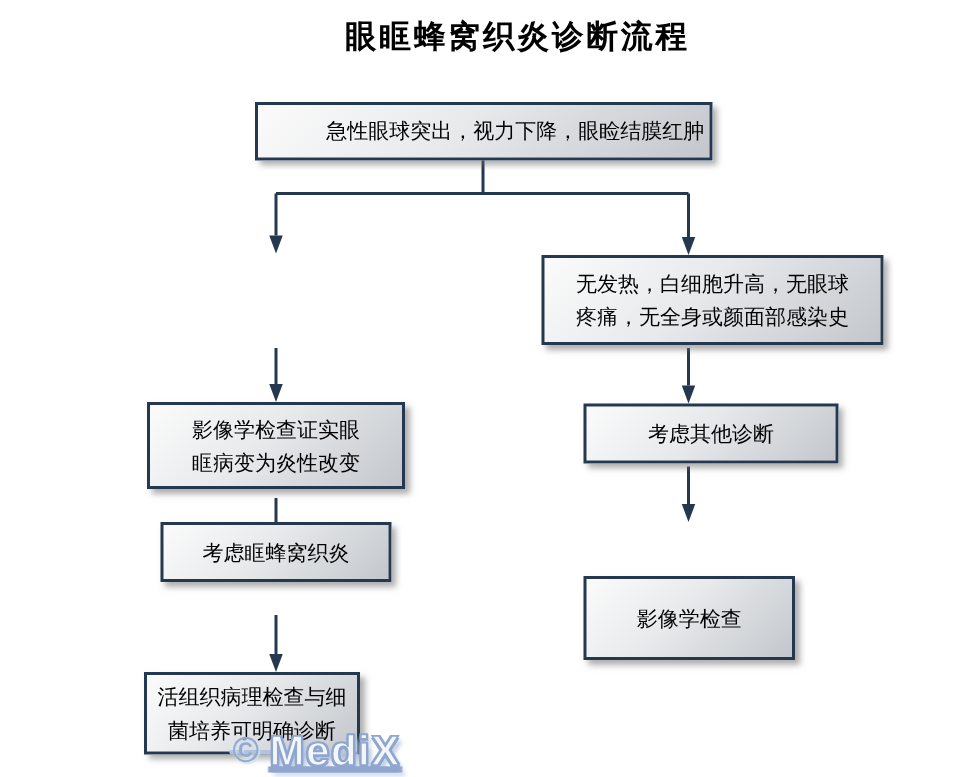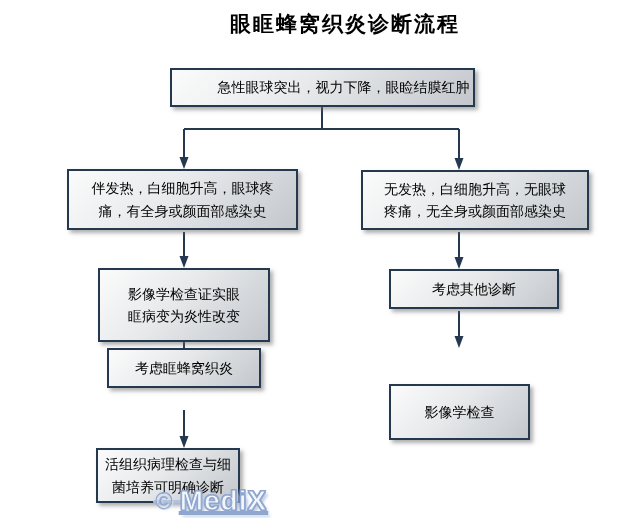--- a/index.html
+++ b/index.html
@@ -40,21 +40,21 @@
     text-align: center;
     font-size: 14px;
     line-height: 1.6;
     color: #000000;
     white-space: pre-line;
     z-index: 2;
   }
   .n0 { left: 170px; top:  68px; width: 305px; height: 39px; padding-left: 42px; }
   .n1 { left:  67px; top: 169px; width: 231px; height: 61px; }
   .n2 { left: 345px; top: 170px; width: 228px; height: 60px; margin-left: 16px; }
-  .n3 { left:  98px; top: 268px; width: 172px; height: 74px; }
+  .n3 { left:  98px; top: 268px; width: 172px; height: 58px; }
   .n4 { left: 389px; top: 269px; width: 170px; height: 40px; }
   .n5 { left: 107px; top: 348px; width: 154px; height: 40px; }
   .n6 { left: 389px; top: 348px; width: 141px; height: 56px; margin-top: 36px; }
   .n7 { left:  96px; top: 448px; width: 144px; height: 55px; }
   .watermark {
     position: absolute;
     left: 155px; top: 485px;
     display: flex;
     align-items: center;
     gap: 7px;
@@ -116,24 +116,20 @@
       <polygon points="179.5,356 188.5,356 184,368"></polygon>
       <polygon points="179.5,436 188.5,436 184,448"></polygon>
       <polygon points="454.5,257 463.5,257 459,269"></polygon>
       <polygon points="454.5,336 463.5,336 459,348"></polygon>
     </g>
   </svg>
 
   <div class="node n0">
     <span>急性眼球突出，视力下降，眼睑结膜红肿</span>
   </div>
-  <div class="node n1">
-    <span>伴发热，白细胞升高，眼球疼
-痛，有全身或颜面部感染史</span>
-  </div>
   <div class="node n2">
     <span>无发热，白细胞升高，无眼球
 疼痛，无全身或颜面部感染史</span>
   </div>
   <div class="node n3">
     <span>影像学检查证实眼
 眶病变为炎性改变</span>
   </div>
   <div class="node n4">
     <span>考虑其他诊断</span>

